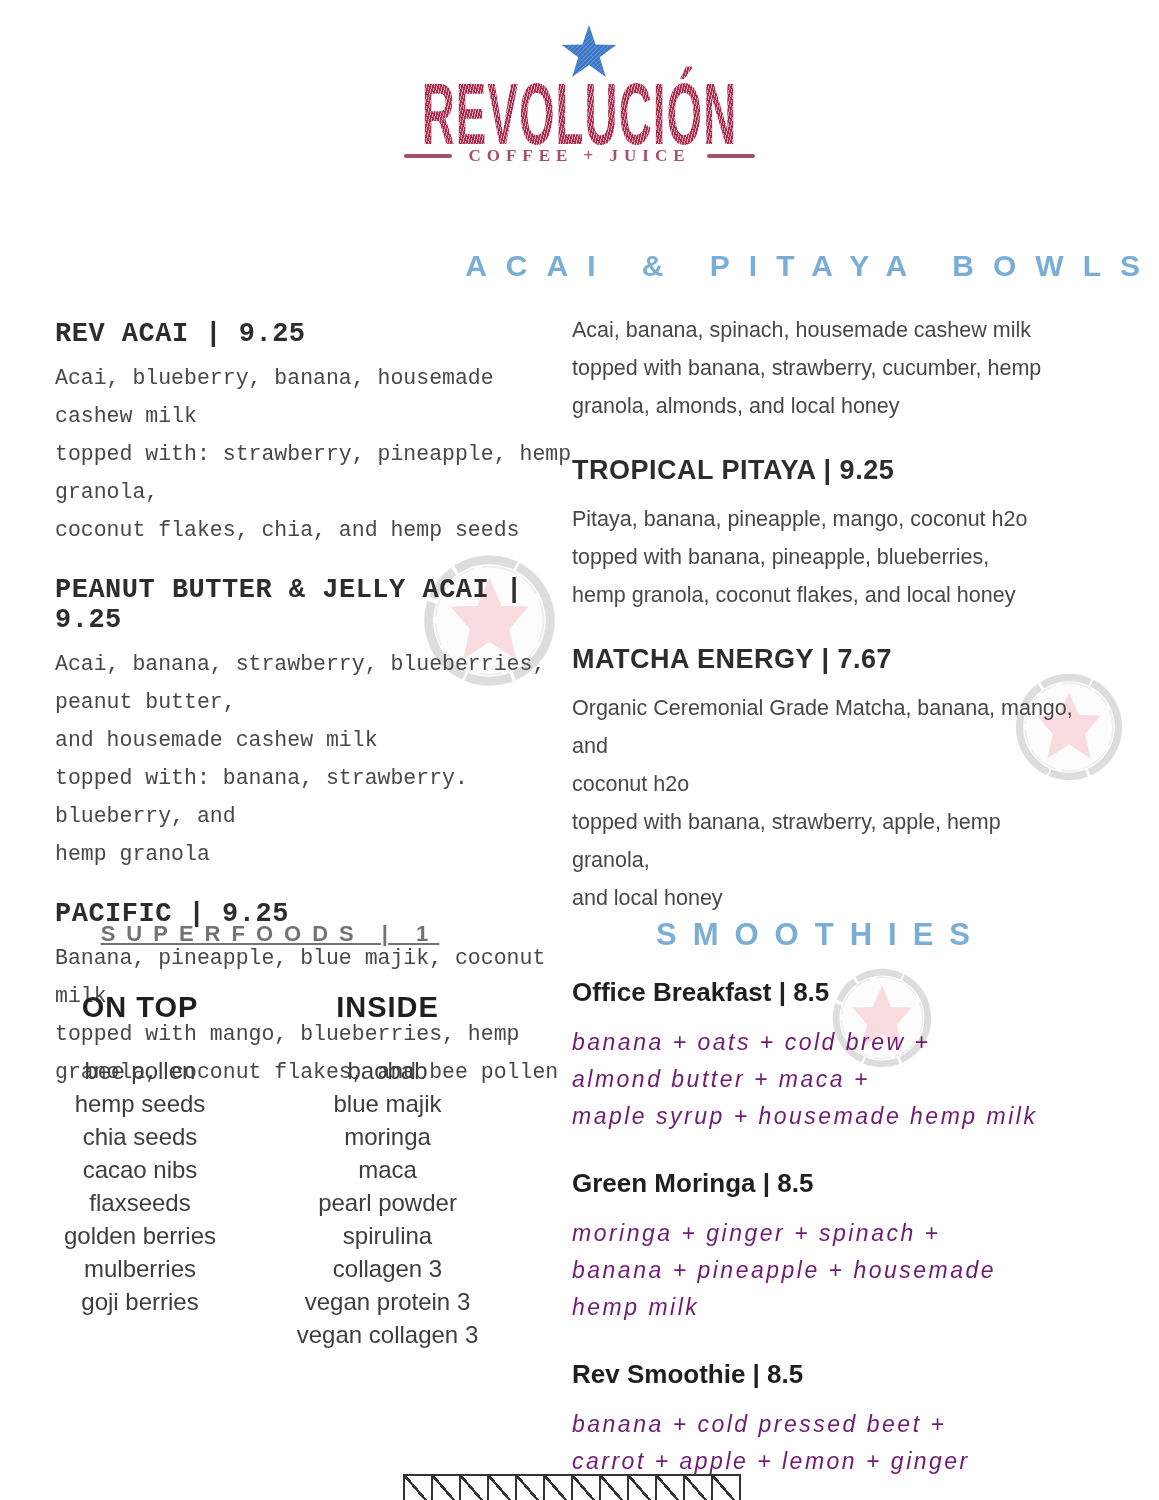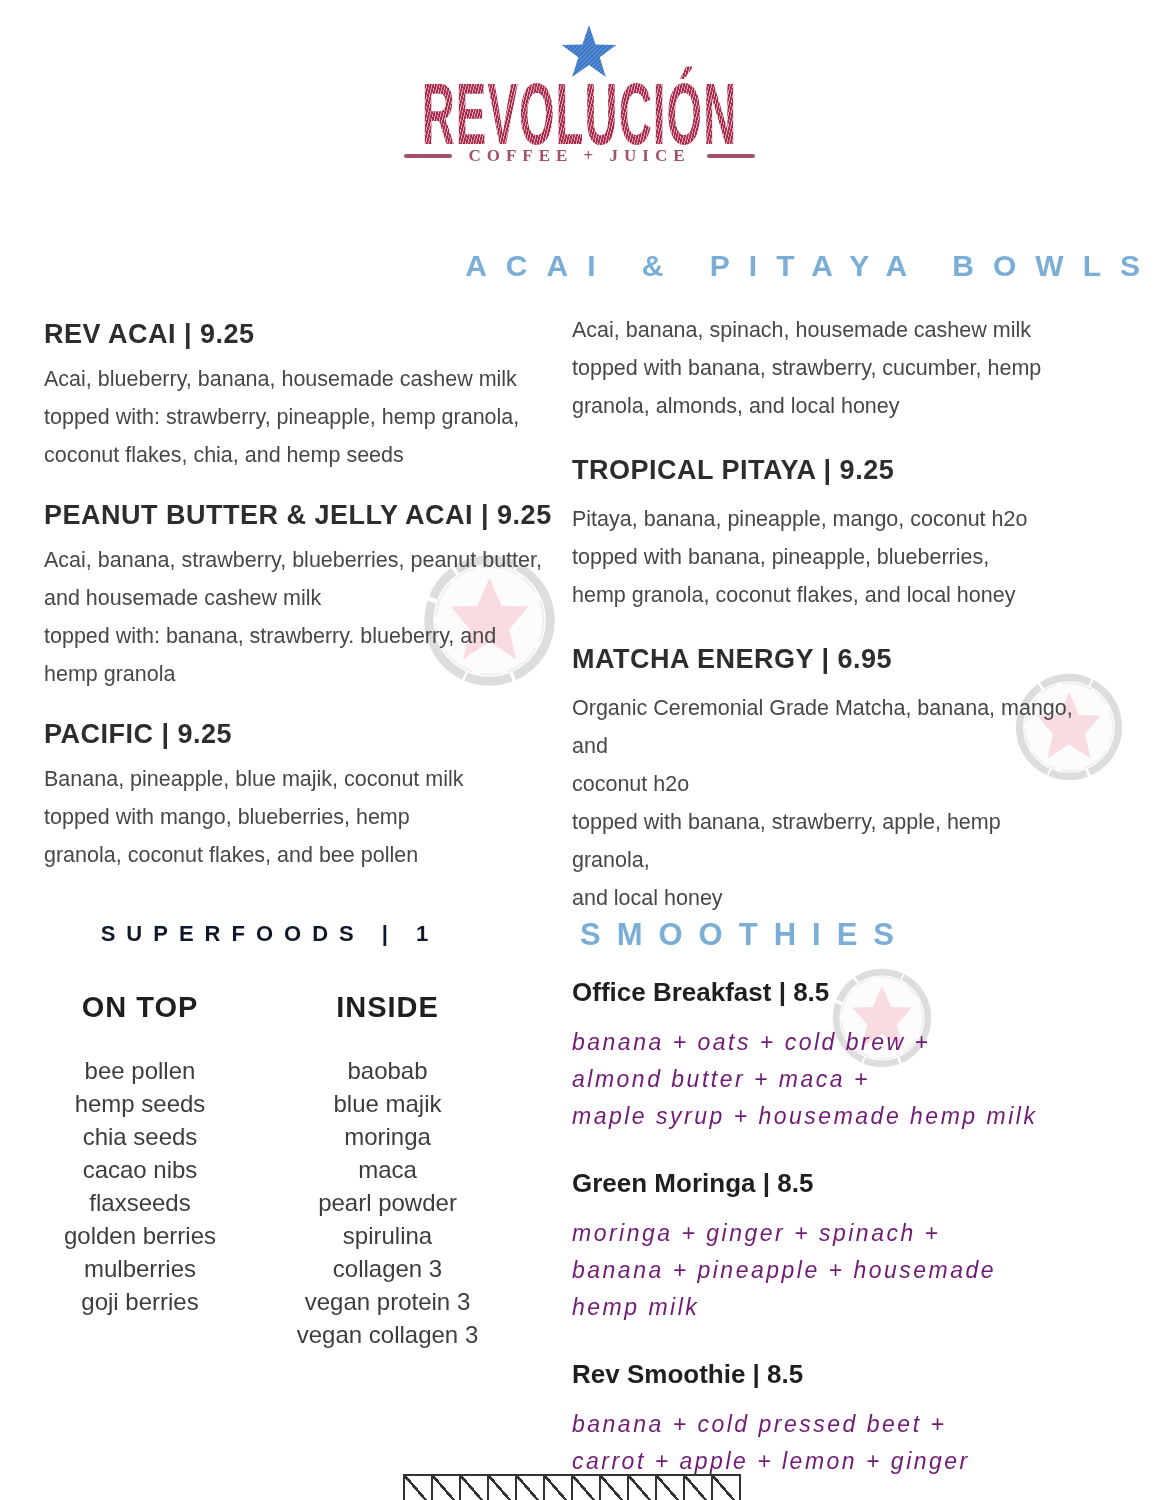--- a/index.html
+++ b/index.html
@@ -31,50 +31,51 @@
   .tagline .dash { width:48px; height:4px; background:#a4506b; border-radius:2px; }
 
   
   .bowls-title {
     position:absolute; left:0; top:233px; width:100%; text-align:right;
     color:#7aaed6; font-size:30px; font-weight:600; letter-spacing:19px;
     padding-left:10px; box-sizing:border-box;
   }
 
   
-  .col-left  { position:absolute; left:44px;  top:303px; width:520px; }
+  .col-left  { position:absolute; left:55px;  top:303px; width:520px;font-family:Liberation Mono, monospace; }
   .col-right { position:absolute; left:572px; top:295px; width:505px; }
   .menu-item { margin-bottom:26px; }
   .menu-item h3 {
     font-size:27px; font-weight:bold; color:#2d2d2d;
     margin:0 0 10px 0; letter-spacing:0.5px;
   }
   .menu-item p {
     font-size:21.5px; color:#474747; line-height:38px; margin:0;
     white-space:pre-line;
   }
   .col-right .menu-item { margin-bottom:30px; }
   .col-right .menu-item h3 { margin-bottom:14px; }
 
   
   .superfoods { position:absolute; left:35px; top:905px; width:470px; text-align:center; }
   .superfoods-title {
-    color:#0f172a; font-size:22px; font-weight:bold; letter-spacing:11px;
+    color:#737373; font-size:22px; font-weight:bold; letter-spacing:11px;
     margin:0 0 44px 0;
+    text-decoration:underline;
   }
   .superfoods-cols { display:flex; justify-content:space-between; }
   .sf-col-left  { width:210px; }
   .sf-col-right { width:235px; }
   .sf-col h4 { font-size:29px; font-weight:bold; color:#1f1f1f; margin:0 0 30px 0; letter-spacing:1px; }
   .sf-col ul { list-style:none; margin:0; padding:0; font-size:24px; color:#3d3d3d; line-height:33px; }
 
   
   .smoothies { position:absolute; left:572px; top:901px; width:490px; }
   .smoothies-title {
-    color:#7aaed6; font-size:31px; font-weight:600;
+    text-align:center; color:#7aaed6; font-size:31px; font-weight:600;
     letter-spacing:16px; margin:0 0 24px 0; padding-left:8px;
   }
   .sm-item h3 { font-size:26px; font-weight:bold; color:#1f1f1f; margin:0 0 16px 0; }
   .sm-item p {
     font-style:italic; font-size:23px; letter-spacing:2.5px; line-height:37px;
     color:#701a75; margin:0 0 33px 0; white-space:pre-line;
   }
 
   
   .stamp { position:absolute; opacity:0.55; pointer-events:none; }
@@ -162,21 +163,21 @@
 topped with banana, strawberry, cucumber, hemp
 granola, almonds, and local honey</p>
     </div>
     <div class="menu-item">
       <h3>TROPICAL PITAYA | 9.25</h3>
       <p>Pitaya, banana, pineapple, mango, coconut h2o
 topped with banana, pineapple, blueberries,
 hemp granola, coconut flakes, and local honey</p>
     </div>
     <div class="menu-item">
-      <h3>MATCHA ENERGY | 6.95</h3>
+      <h3>MATCHA ENERGY | 7.67</h3>
       <p>Organic Ceremonial Grade Matcha, banana, mango, and
 coconut h2o
  topped with banana, strawberry, apple, hemp granola,
 and local honey</p>
     </div>
   </div>
 
   <div class="superfoods">
     <div class="superfoods-title">SUPERFOODS | 1</div>
     <div class="superfoods-cols">

